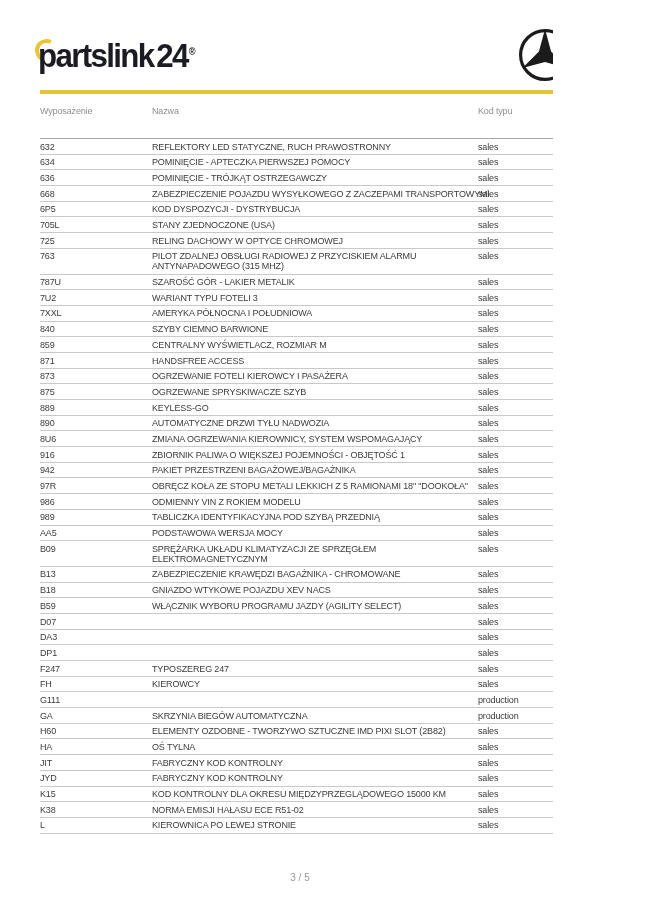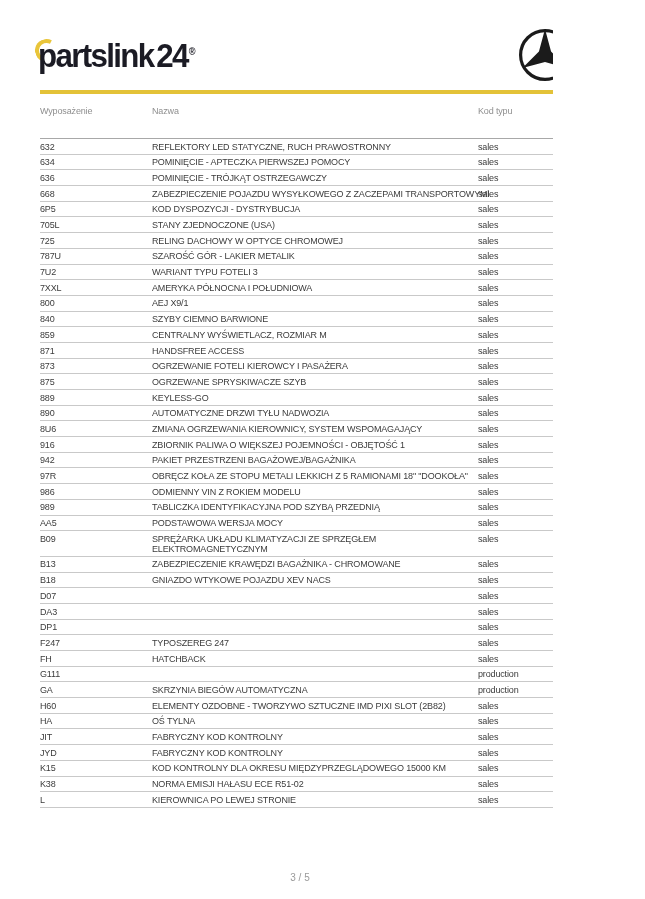--- a/index.html
+++ b/index.html
@@ -104,44 +104,45 @@
       <td class="c-name">STANY ZJEDNOCZONE (USA)</td>
       <td class="c-type">sales</td>
     </tr>
 
     <tr>
       <td class="c-code">725</td>
       <td class="c-name">RELING DACHOWY W OPTYCE CHROMOWEJ</td>
       <td class="c-type">sales</td>
     </tr>
 
+    <tr>
+      <td class="c-code">763</td>
+      <td class="c-name">PILOT ZDALNEJ OBSŁUGI RADIOWEJ Z PRZYCISKIEM ALARMU
+ANTYNAPADOWEGO (315 MHZ)</td>
+      <td class="c-type">sales</td>
+    </tr>
 
     <tr>
       <td class="c-code">787U</td>
       <td class="c-name">SZAROŚĆ GÓR - LAKIER METALIK</td>
       <td class="c-type">sales</td>
     </tr>
 
     <tr>
       <td class="c-code">7U2</td>
       <td class="c-name">WARIANT TYPU FOTELI 3</td>
       <td class="c-type">sales</td>
     </tr>
 
     <tr>
       <td class="c-code">7XXL</td>
       <td class="c-name">AMERYKA PÓŁNOCNA I POŁUDNIOWA</td>
       <td class="c-type">sales</td>
     </tr>
 
-    <tr>
-      <td class="c-code">800</td>
-      <td class="c-name">AEJ X9/1</td>
-      <td class="c-type">sales</td>
-    </tr>
 
     <tr>
       <td class="c-code">840</td>
       <td class="c-name">SZYBY CIEMNO BARWIONE</td>
       <td class="c-type">sales</td>
     </tr>
 
     <tr>
       <td class="c-code">859</td>
       <td class="c-name">CENTRALNY WYŚWIETLACZ, ROZMIAR M</td>
@@ -233,20 +234,25 @@
       <td class="c-name">ZABEZPIECZENIE KRAWĘDZI BAGAŻNIKA - CHROMOWANE</td>
       <td class="c-type">sales</td>
     </tr>
 
     <tr>
       <td class="c-code">B18</td>
       <td class="c-name">GNIAZDO WTYKOWE POJAZDU XEV NACS</td>
       <td class="c-type">sales</td>
     </tr>
 
+    <tr>
+      <td class="c-code">B59</td>
+      <td class="c-name">WŁĄCZNIK WYBORU PROGRAMU JAZDY (AGILITY SELECT)</td>
+      <td class="c-type">sales</td>
+    </tr>
 
     <tr>
       <td class="c-code">D07</td>
       <td class="c-name"></td>
       <td class="c-type">sales</td>
     </tr>
 
     <tr>
       <td class="c-code">DA3</td>
       <td class="c-name"></td>
@@ -260,21 +266,21 @@
     </tr>
 
     <tr>
       <td class="c-code">F247</td>
       <td class="c-name">TYPOSZEREG 247</td>
       <td class="c-type">sales</td>
     </tr>
 
     <tr>
       <td class="c-code">FH</td>
-      <td class="c-name">HATCHBACK</td>
+      <td class="c-name">KIEROWCY</td>
       <td class="c-type">sales</td>
     </tr>
 
     <tr>
       <td class="c-code">G111</td>
       <td class="c-name"></td>
       <td class="c-type">production</td>
     </tr>
 
     <tr>

